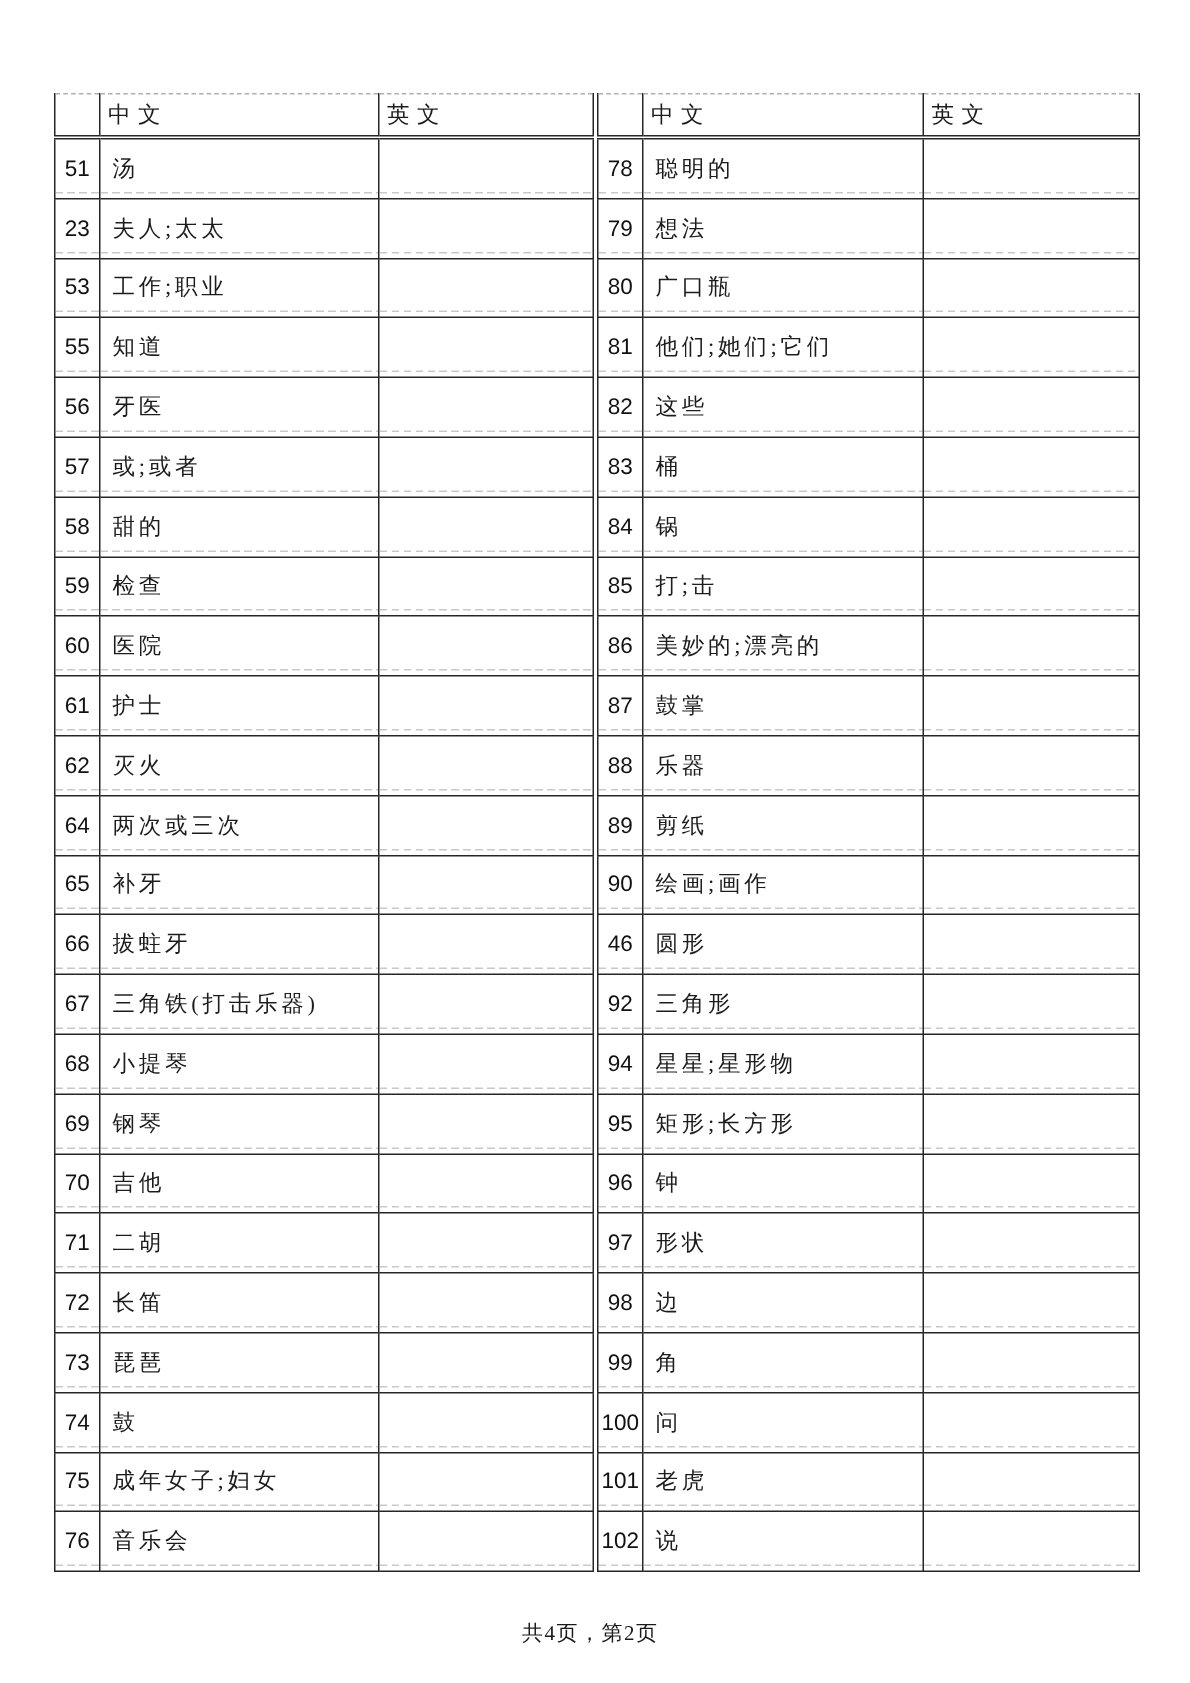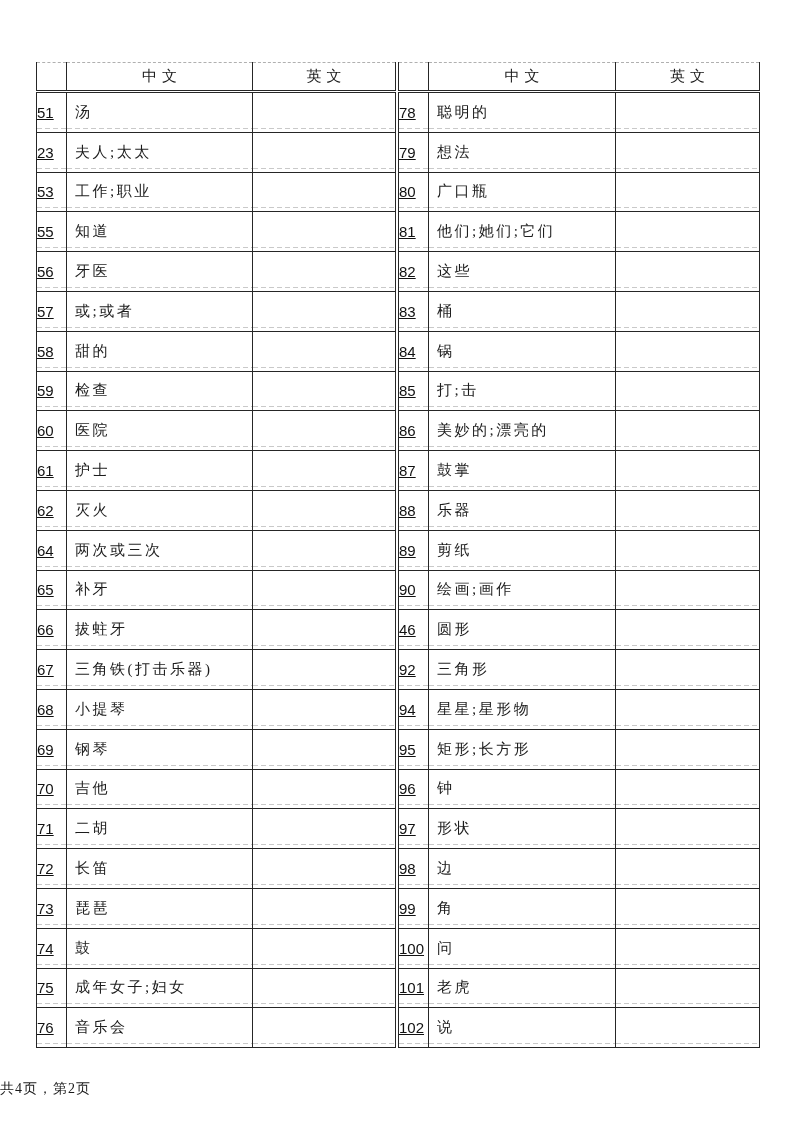--- a/index.html
+++ b/index.html
@@ -36,54 +36,53 @@
     overflow:hidden;
     white-space:nowrap;
   }
   table.vocab th{
     height:27px;
     border-top:1.5px dashed #b0b0b0;
     border-bottom:3px double var(--border-dark);
     font-weight:normal;
     font-size:15px;
     letter-spacing:5px;
-    text-align:center;
+    text-align:left;
     vertical-align:middle;
     padding:0 0 0 5px;
   }
   table.vocab td{
     height:var(--row-h);
     border-bottom:1.5px solid var(--border-dark);
     vertical-align:middle;
     font-size:15px;
     
     background-image:repeating-linear-gradient(90deg, var(--faint-line) 0 5px, transparent 5px 8px);
     background-size:100% 1px;
     background-position:0 calc(100% - 3px);
     background-repeat:no-repeat;
   }
   td.num{
     font-family:"Liberation Sans", sans-serif;
     font-size:15.5px;
-    text-align:left;
+    text-align:center;
     padding:0;
     color:#111;
-    text-decoration:underline;
   }
   td.cn{
     padding-left:8px;
     letter-spacing:2.5px;
     font-size:15px;
   }
   td.en{padding:0;}
   .footer{
     position:absolute;
     left:0;right:6px;
     top:1080px;
-    text-align:left;
+    text-align:center;
     font-size:14px;
     letter-spacing:1px;
     color:#1a1a1a;
   }
 </style>
 </head>
 <body>
 
 <div class="page">
 

